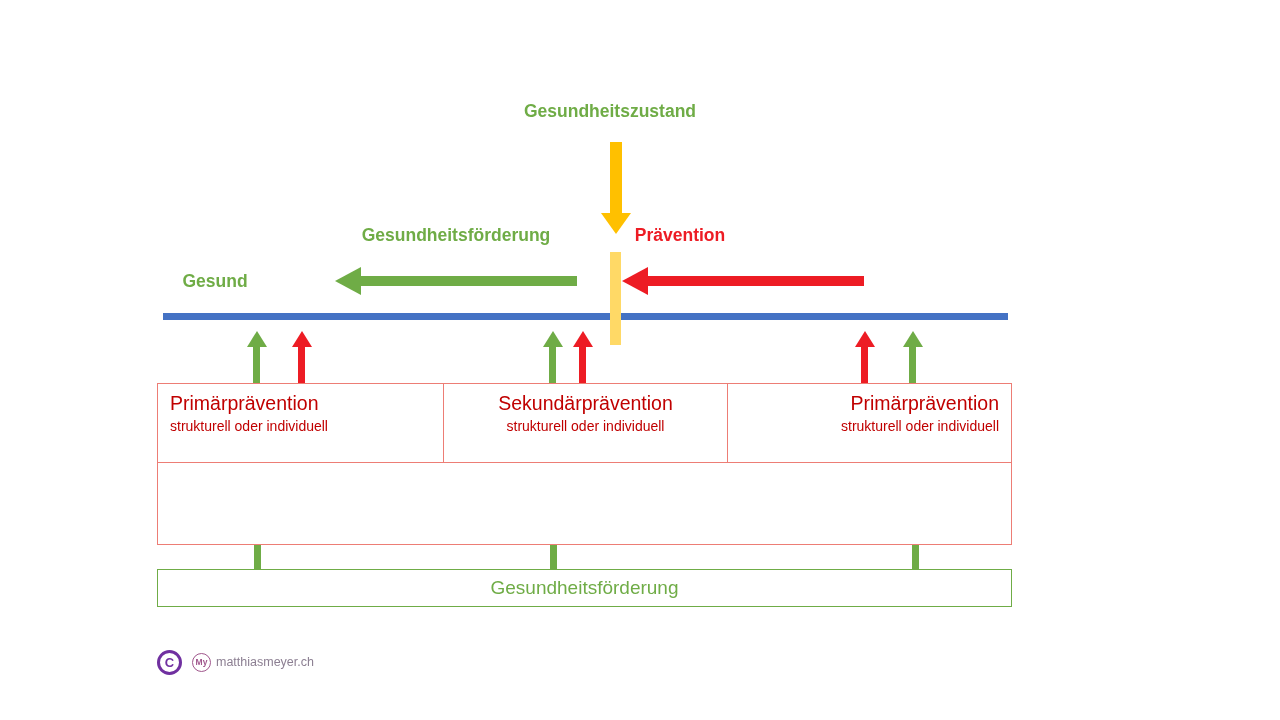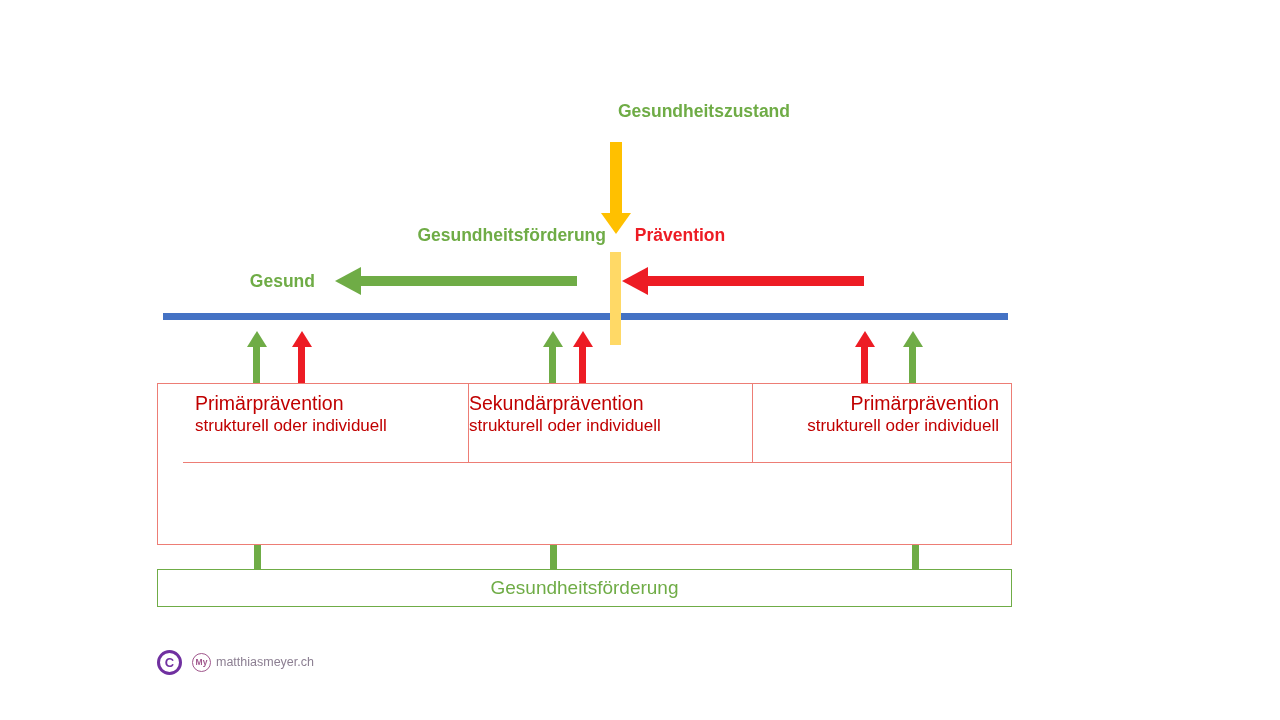--- a/index.html
+++ b/index.html
@@ -1,21 +1,21 @@
 <!DOCTYPE html>
 <html><head>
 <meta charset="utf-8">
 <style>
   html,body{margin:0;padding:0;background:#fff;}
   .canvas{
     position:relative;width:1280px;height:720px;background:#ffffff;
     font-family:"Liberation Sans",sans-serif;overflow:hidden;
   }
   .lbl{position:absolute;font-weight:bold;font-size:17.5px;white-space:nowrap;text-align:center;}
-  .green{color:#6FAC46;text-align:right;}
+  .green{color:#6FAC46;}
   .red{color:#ED1C24;}
 
   
   .hline{position:absolute;left:163px;top:313px;width:845px;height:7px;background:#4472C4;}
   
   .ybar{position:absolute;left:610px;top:252px;width:11px;height:93px;background:#FFD966;z-index:3;}
 
   
   .dshaft{position:absolute;left:610px;top:142px;width:12px;height:72px;background:#FFC000;}
   .dhead{position:absolute;left:601px;top:213px;width:0;height:0;
@@ -36,30 +36,30 @@
   .uhead{position:absolute;left:0;top:0;width:0;height:0;
          border-left:10px solid transparent;border-right:10px solid transparent;}
   .uhead.g{border-bottom:16px solid #6FAC46;}
   .uhead.r{border-bottom:16px solid #ED1C24;}
   .ushaft{position:absolute;left:6px;top:15px;width:7px;height:37px;}
   .ushaft.g{background:#6FAC46;}
   .ushaft.r{background:#ED1C24;}
 
   
   .ptable{position:absolute;left:157px;top:383px;width:855px;height:162px;
-          box-sizing:border-box;border:1.5px solid #ED7D75;color:#C00000;padding-left:25px;}
+          box-sizing:border-box;border:1.5px solid #ED7D75;color:#C00000;}
   .trow1{display:flex;height:79px;border-bottom:1.5px solid #ED7D75;box-sizing:border-box;}
   .trow2{display:flex;height:80.5px;box-sizing:border-box;}
   .hcell{box-sizing:border-box;padding-top:7px;}
   .hcell.b{border-right:1.5px solid #ED7D75;}
   .c1{width:286px;text-align:left;padding-left:12px;}
-  .c2{width:284px;text-align:left;}
+  .c2{width:284px;text-align:center;}
   .c3{flex:1;text-align:right;padding-right:12px;}
   .htitle{font-size:19.5px;line-height:25px;}
-  .hsub{font-size:17px;line-height:20px;}
+  .hsub{font-size:14px;line-height:20px;}
   .scell{box-sizing:border-box;height:100%;}
   .scell.b{border-right:1.5px solid #ED7D75;}
   .w143{width:143px;}.w142{width:142px;}.wlast{flex:1;}
   .early{font-size:14.5px;line-height:21px;text-align:center;padding-top:9px;white-space:pre-line;}
 
   
   .conn{position:absolute;top:545px;width:7px;height:25px;background:#6FAC46;}
 
   
   .bbox{position:absolute;left:157px;top:569px;width:855px;height:38px;

